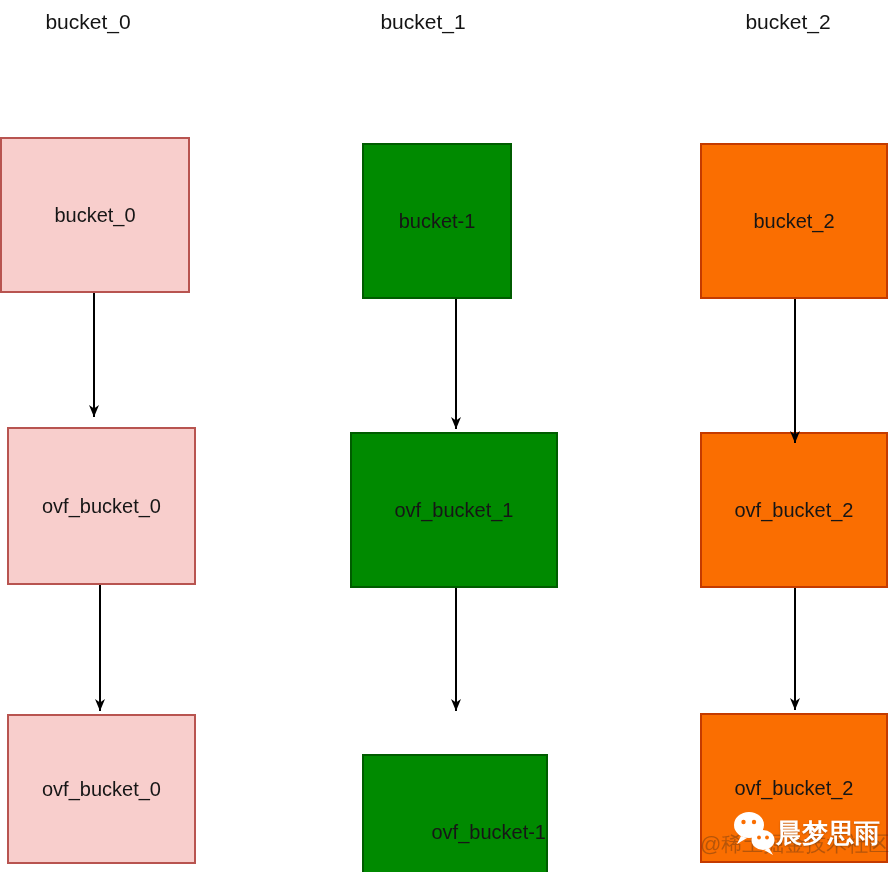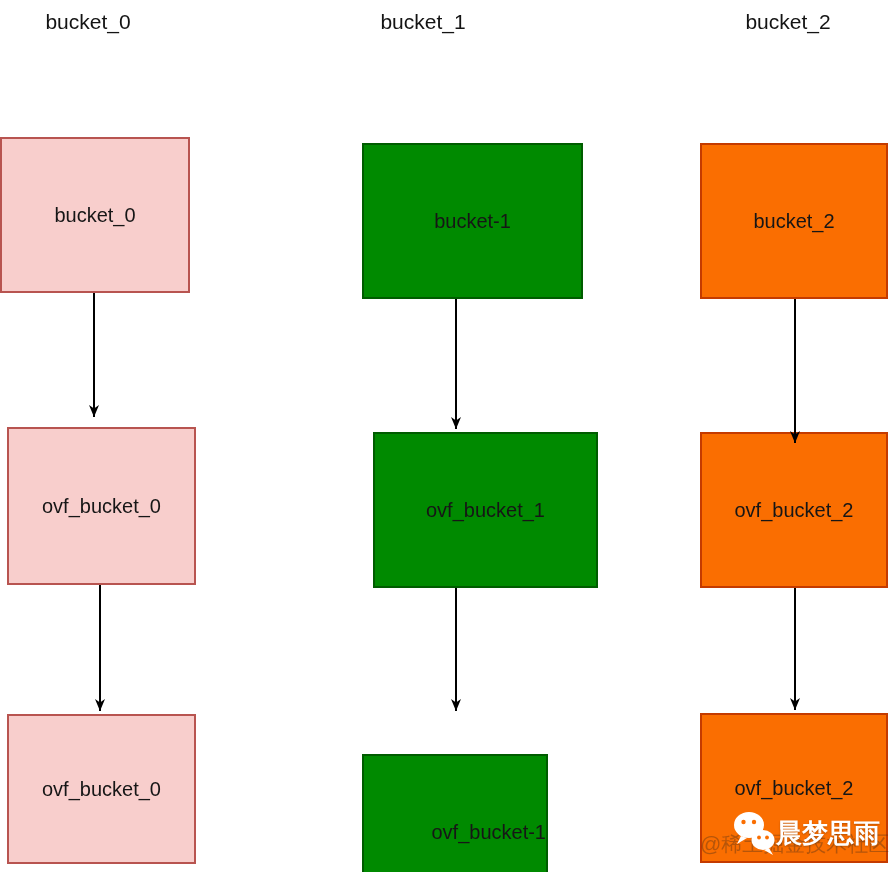--- a/index.html
+++ b/index.html
@@ -18,22 +18,22 @@
     display:flex;align-items:center;justify-content:center;
   }
   .node .label{
     font-size:20px;color:#161616;white-space:nowrap;
   }
   
   .c1-b1{left:0px;  top:137px;width:190px;height:156px;}
   .c1-b2{left:7px;  top:427px;width:189px;height:158px;}
   .c1-b3{left:7px;  top:714px;width:189px;height:150px;}
   
-  .c2-b1{left:362px;top:143px;width:221px;height:156px;}
-  .c2-b2{left:373px;top:432px;width:225px;height:156px;}
+  .c2-b1{left:362px;top:143px;width:150px;height:156px;}
+  .c2-b2{left:350px;top:432px;width:208px;height:156px;}
   .c2-b3{left:362px;top:754px;width:186px;height:156px;justify-content:flex-end;}
   
   .c3-b1{left:700px;top:143px;width:188px;height:156px;}
   .c3-b2{left:700px;top:432px;width:188px;height:156px;}
   .c3-b3{left:700px;top:713px;width:188px;height:150px;}
 
   .arrow-layer{
     position:absolute;left:0;top:0;width:890px;height:872px;
     pointer-events:none;
   }

